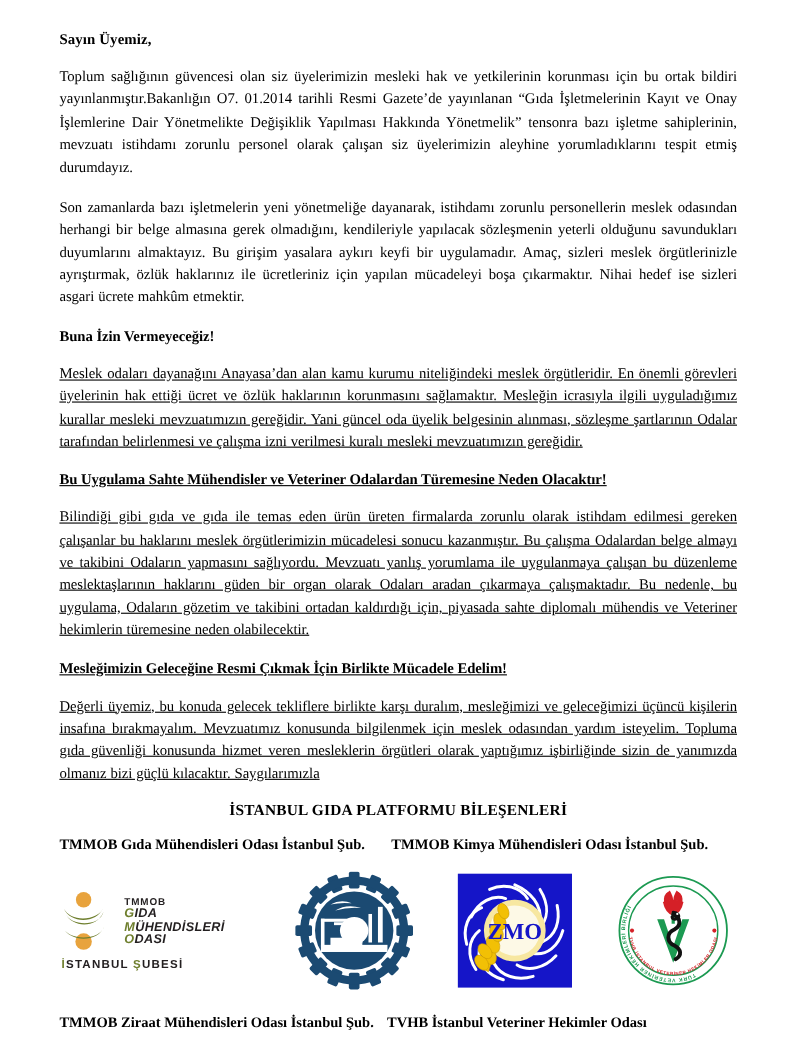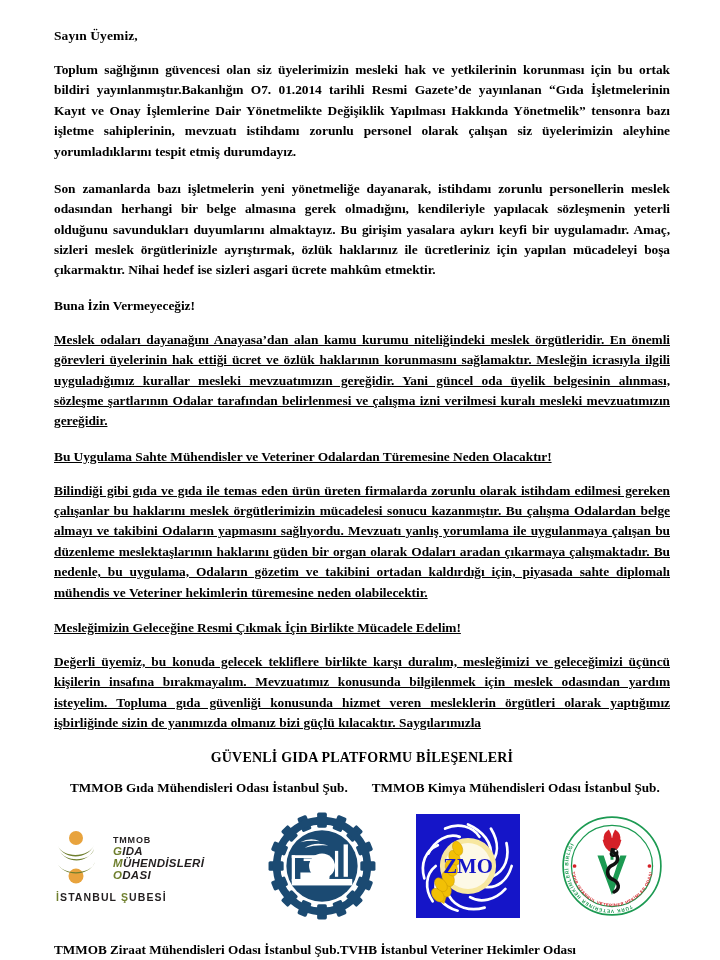--- a/index.html
+++ b/index.html
@@ -22,21 +22,21 @@
     padding: 28px 50px 0 54px;
     position: relative;
   }
   .salutation {
     font-weight: bold;
     font-size: 13.5px;
     margin: 0 0 16px 0;
     letter-spacing: 0.1px;
   }
   p.body-par {
-    font-weight: bold;
+    font-weight: normal;
     font-size: 13.4px;
     line-height: 1.52;
     text-align: justify;
     margin: 12px 0 17px 0;
     letter-spacing: -0.05px;
     word-spacing: 0.3px;
   }
   p.body-par.ul {
     text-decoration: underline;
     text-underline-offset: 1px;
@@ -58,25 +58,26 @@
     font-size: 14px;
     letter-spacing: 0.2px;
     margin: 2px 0 14px 0;
   }
   .org-row-top {
     display: flex;
     justify-content: flex-start;
     gap: 24px;
     font-weight: bold;
     font-size: 13.2px;
-    margin: 0 0 6px 16px;
+    margin: 0 0 6px 0;
   }
   .org-row-bottom {
     display: flex;
     justify-content: flex-start;
+    gap: 12px;
     font-weight: bold;
     font-size: 13.2px;
     margin: 12px 0 0 0;
   }
   .logo-row {
     display: flex;
     align-items: center;
     justify-content: space-between;
     height: 128px;
     margin: 6px 0 0 0;
@@ -164,21 +165,21 @@
   <p class="body-par ul">Meslek odaları dayanağını Anayasa’dan alan kamu kurumu niteliğindeki meslek örgütleridir. En önemli görevleri üyelerinin hak ettiği ücret ve özlük haklarının korunmasını sağlamaktır. Mesleğin icrasıyla ilgili uyguladığımız kurallar mesleki mevzuatımızın gereğidir. Yani güncel oda üyelik belgesinin alınması, sözleşme şartlarının Odalar tarafından belirlenmesi ve çalışma izni verilmesi kuralı mesleki mevzuatımızın gereğidir.</p>
 
   <h2 class="section-head">Bu Uygulama Sahte Mühendisler ve Veteriner Odalardan Türemesine Neden Olacaktır!</h2>
 
   <p class="body-par ul">Bilindiği gibi gıda ve gıda ile temas eden ürün üreten firmalarda zorunlu olarak istihdam edilmesi gereken çalışanlar bu haklarını meslek örgütlerimizin mücadelesi sonucu kazanmıştır. Bu çalışma Odalardan belge almayı ve takibini Odaların yapmasını sağlıyordu. Mevzuatı yanlış yorumlama ile uygulanmaya çalışan bu düzenleme meslektaşlarının haklarını güden bir organ olarak Odaları aradan çıkarmaya çalışmaktadır. Bu nedenle, bu uygulama, Odaların gözetim ve takibini ortadan kaldırdığı için, piyasada sahte diplomalı mühendis ve Veteriner hekimlerin türemesine neden olabilecektir.</p>
 
   <h2 class="section-head">Mesleğimizin Geleceğine Resmi Çıkmak İçin Birlikte Mücadele Edelim!</h2>
 
   <p class="body-par ul">Değerli üyemiz, bu konuda gelecek tekliflere birlikte karşı duralım, mesleğimizi ve geleceğimizi üçüncü kişilerin insafına bırakmayalım. Mevzuatımız konusunda bilgilenmek için meslek odasından yardım isteyelim. Topluma gıda güvenliği konusunda hizmet veren mesleklerin örgütleri olarak yaptığımız işbirliğinde sizin de yanımızda olmanız bizi güçlü kılacaktır. Saygılarımızla</p>
 
-  <div class="platform-title">GÜVENLİ GIDA PLATFORMU BİLEŞENLERİ</div>
+  <div class="platform-title">İSTANBUL GIDA PLATFORMU BİLEŞENLERİ</div>
 
   <div class="org-row-top">
     <span>TMMOB Gıda Mühendisleri Odası İstanbul Şub.</span>
     <span>TMMOB Kimya Mühendisleri Odası İstanbul Şub.</span>
   </div>
 
   <div class="logo-row">
 
     <div class="logo-cell">
       <div class="gida-logo">

